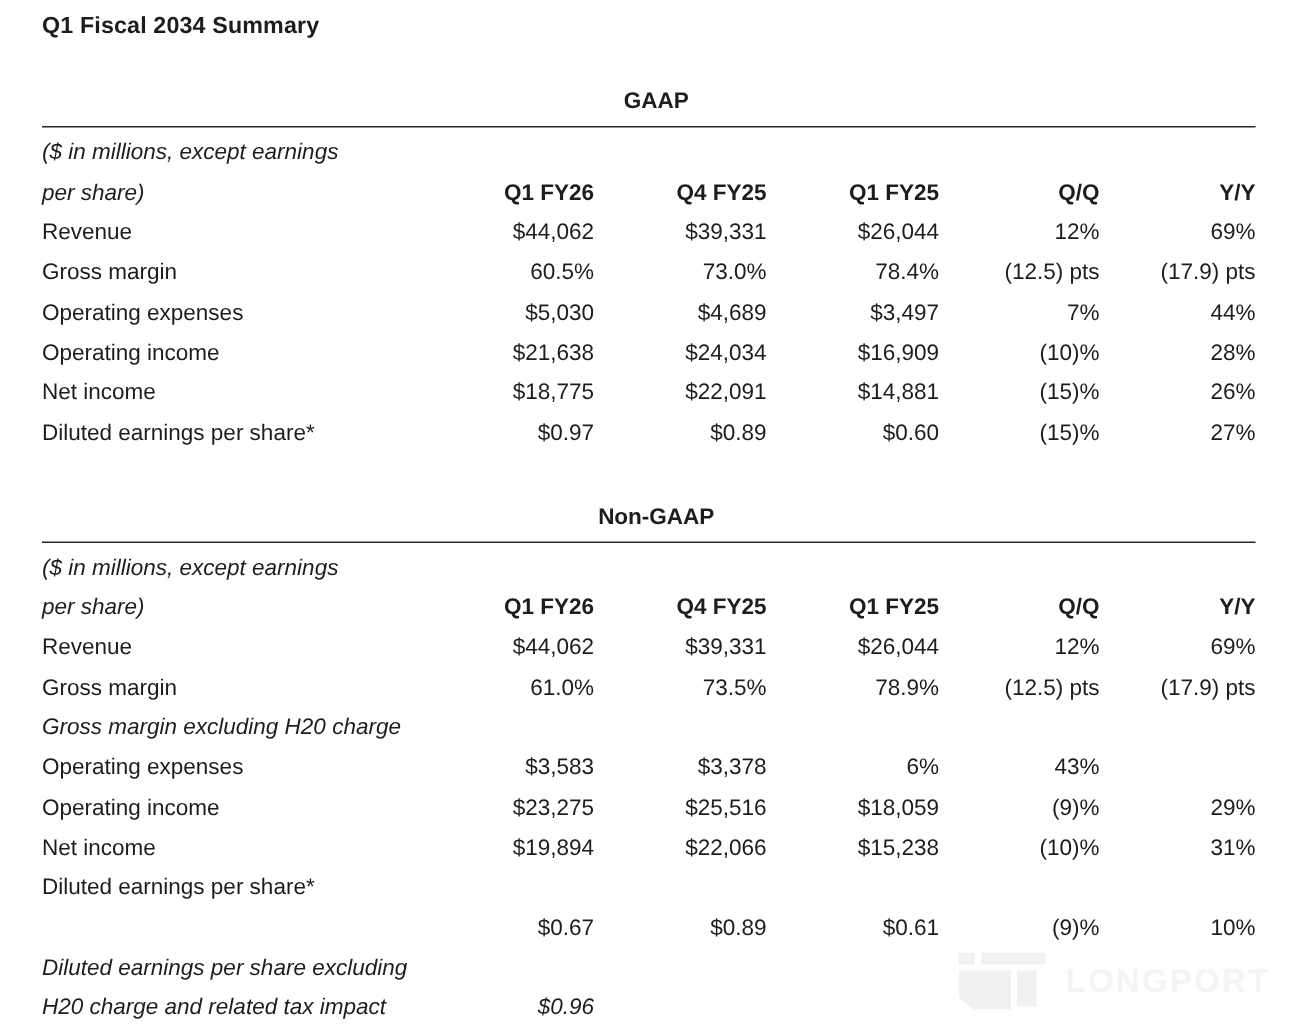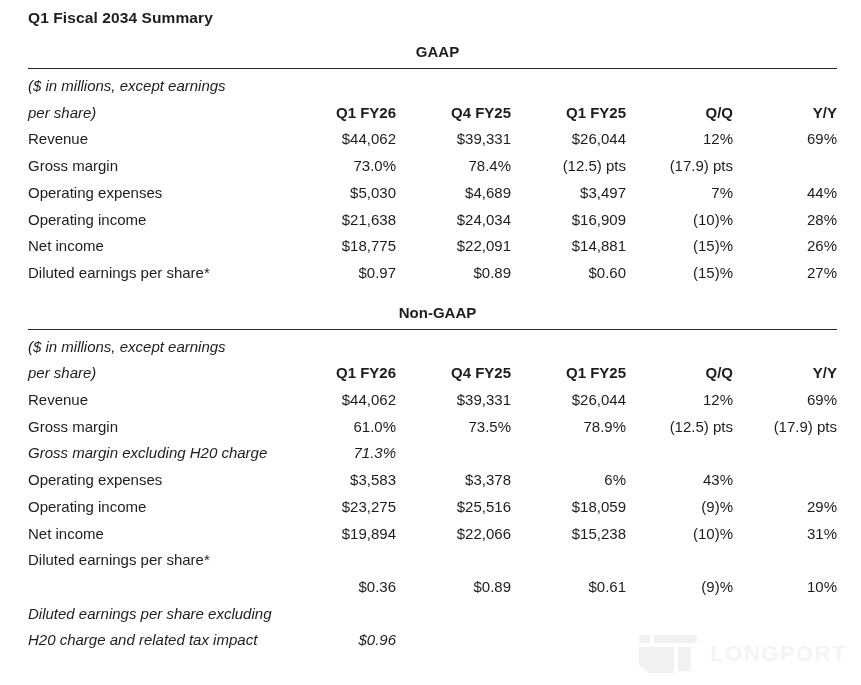--- a/index.html
+++ b/index.html
@@ -21,21 +21,21 @@
   }
   .fin-section {
     width: 819px;
     margin-left: 28px;
   }
   .section-title {
     text-align: center;
     font-weight: bold;
     font-size: 15px;
     line-height: 27px;
-    margin-top: 12px;
+    margin-top: 28px;
     margin-bottom: 3px;
   }
   .fin-section + .fin-section .section-title {
   }
   .grid {
     border-top: 1.5px solid #26272b;
     margin-right: 10px;
     padding-top: 4px;
   }
   .row {
@@ -91,20 +91,21 @@
         <div class="row">
           <div class="cell label">Revenue</div>
           <div class="cell num">$44,062</div>
           <div class="cell num">$39,331</div>
           <div class="cell num">$26,044</div>
           <div class="cell num">12%</div>
           <div class="cell num">69%</div>
         </div>
         <div class="row">
           <div class="cell label">Gross margin</div>
+          <div class="cell num">60.5%</div>
           <div class="cell num">73.0%</div>
           <div class="cell num">78.4%</div>
           <div class="cell num">(12.5) pts</div>
           <div class="cell num">(17.9) pts</div>
         </div>
         <div class="row">
           <div class="cell label">Operating expenses</div>
           <div class="cell num">$5,030</div>
           <div class="cell num">$4,689</div>
           <div class="cell num">$3,497</div>
@@ -162,21 +163,20 @@
         <div class="row">
           <div class="cell label">Gross margin</div>
           <div class="cell num">61.0%</div>
           <div class="cell num">73.5%</div>
           <div class="cell num">78.9%</div>
           <div class="cell num">(12.5) pts</div>
           <div class="cell num">(17.9) pts</div>
         </div>
         <div class="row italic">
           <div class="cell label">Gross margin excluding H20 charge</div>
-          <div class="cell num">71.3%</div>
           <div class="cell num"></div>
           <div class="cell num"></div>
           <div class="cell num"></div>
           <div class="cell num"></div>
         </div>
         <div class="row">
           <div class="cell label">Operating expenses</div>
           <div class="cell num">$3,583</div>
           <div class="cell num">$3,378</div>
           <div class="cell num">6%</div>
@@ -201,21 +201,21 @@
         <div class="row">
           <div class="cell label">Diluted earnings per share*</div>
           <div class="cell num"></div>
           <div class="cell num"></div>
           <div class="cell num"></div>
           <div class="cell num"></div>
           <div class="cell num"></div>
         </div>
         <div class="row">
           <div class="cell label"></div>
-          <div class="cell num">$0.36</div>
+          <div class="cell num">$0.67</div>
           <div class="cell num">$0.89</div>
           <div class="cell num">$0.61</div>
           <div class="cell num">(9)%</div>
           <div class="cell num">10%</div>
         </div>
         <div class="row italic">
           <div class="cell label">Diluted earnings per share excluding</div>
           <div class="cell num"></div>
           <div class="cell num"></div>
           <div class="cell num"></div>

